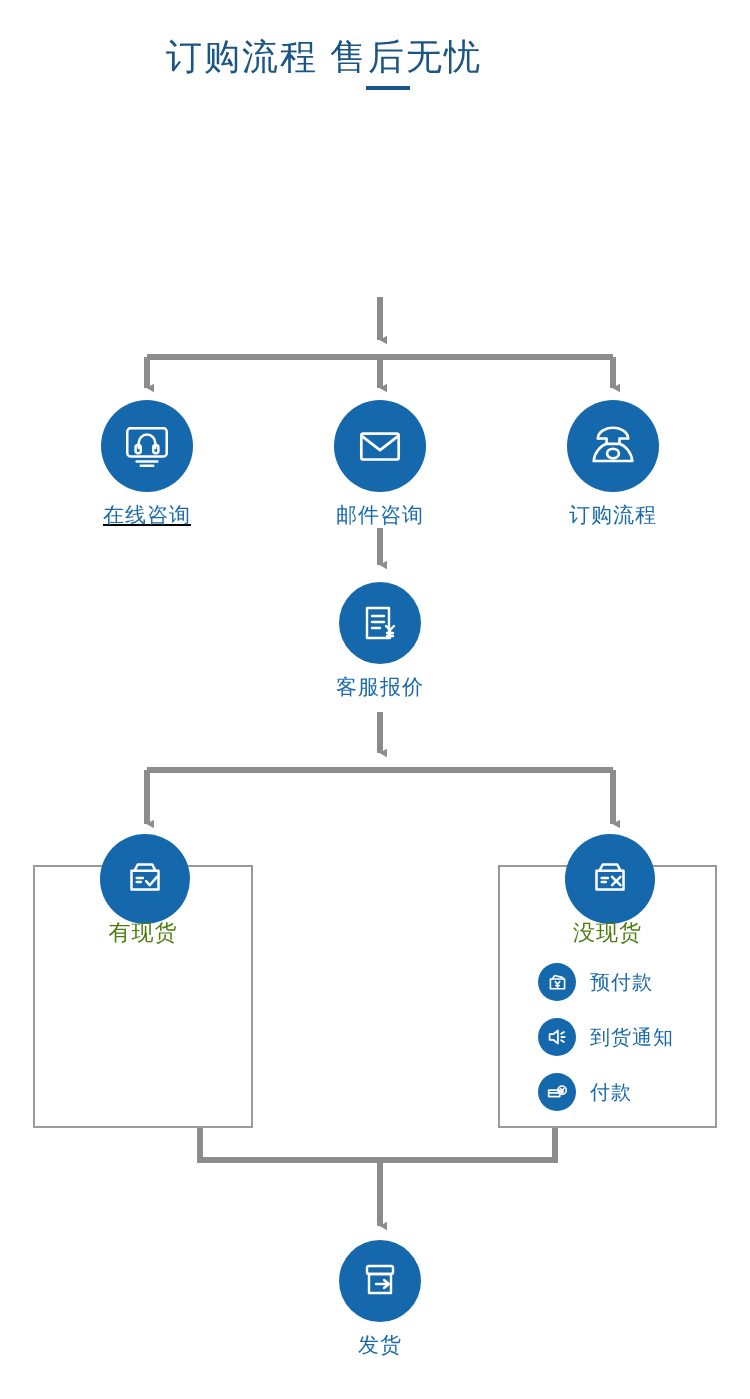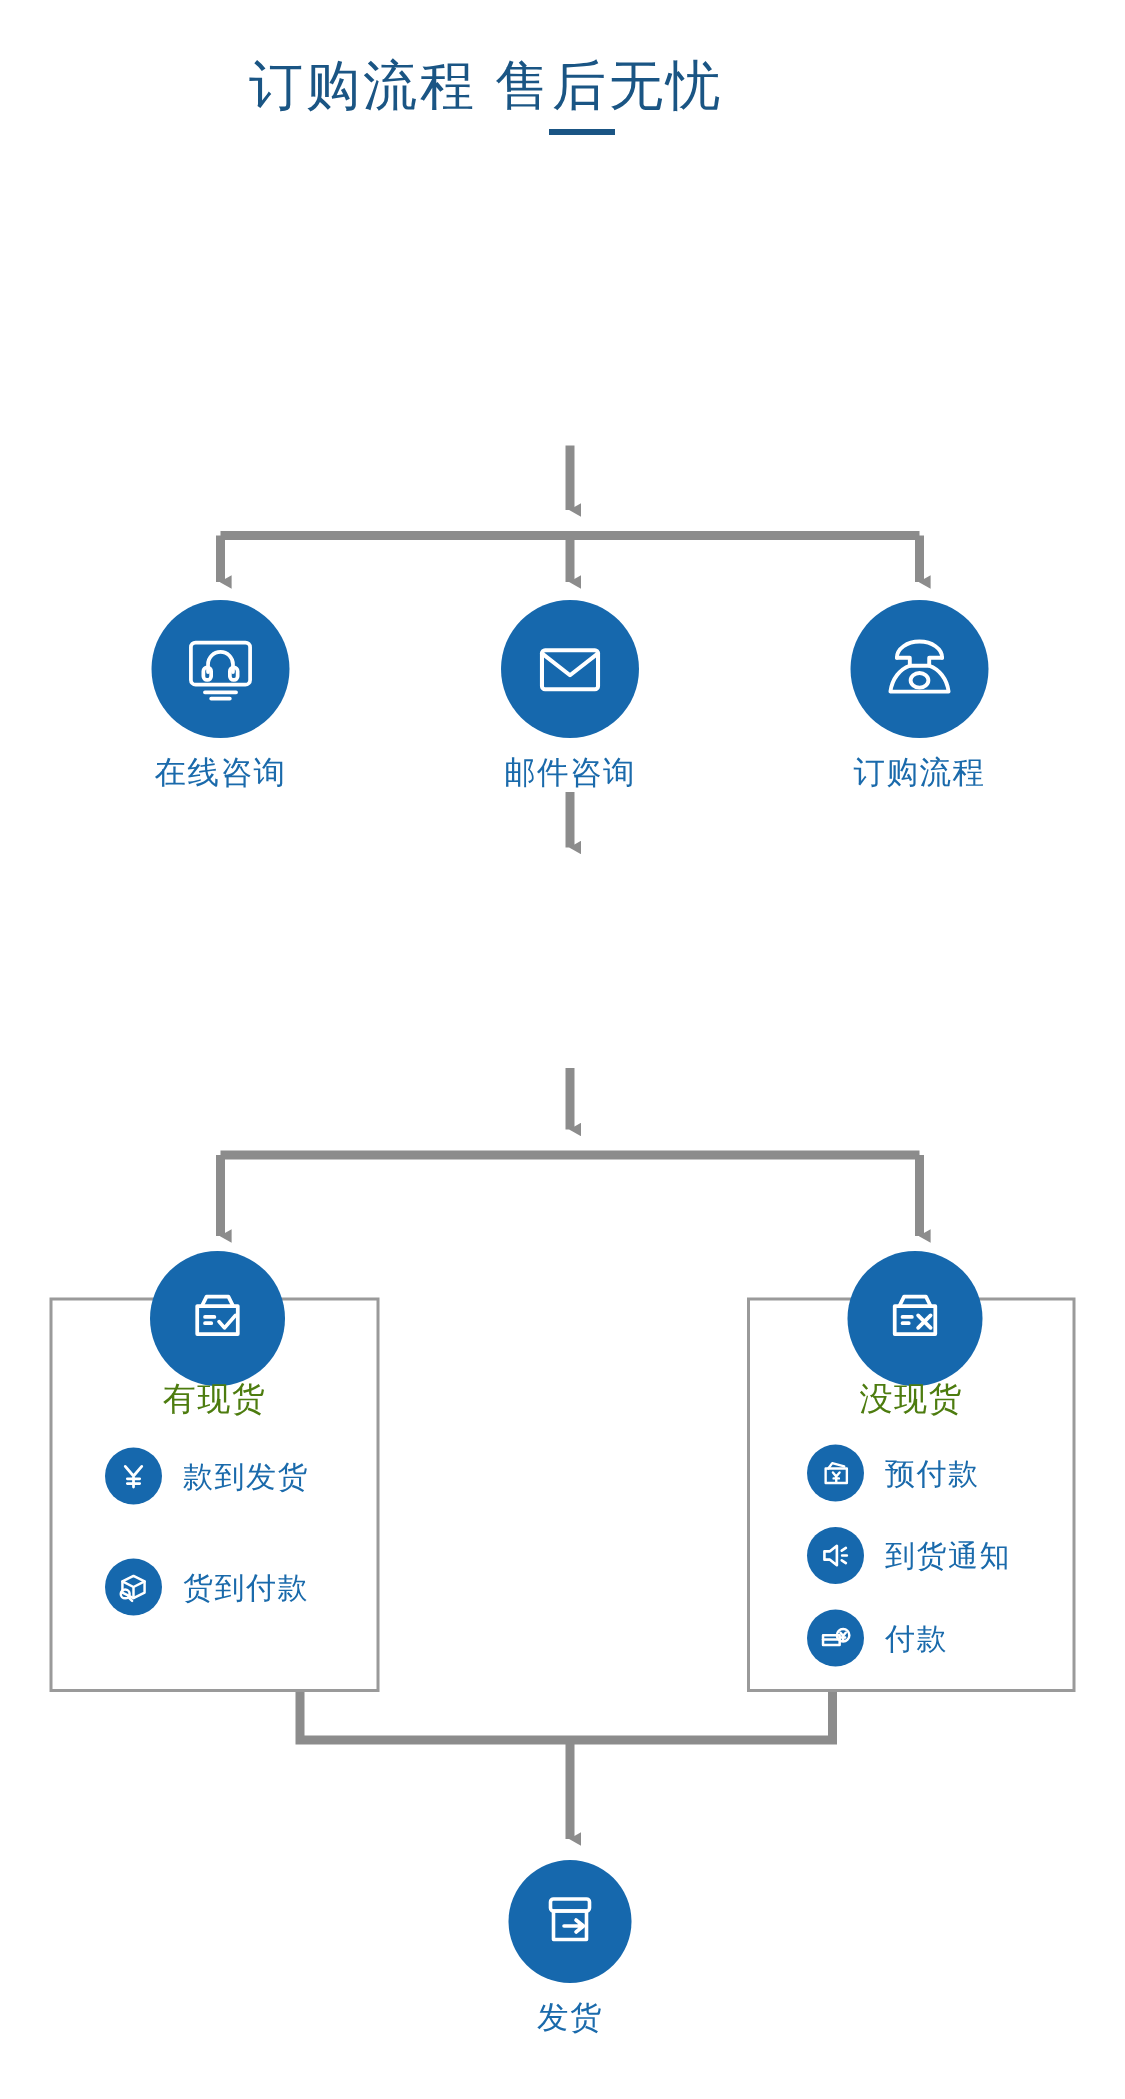--- a/index.html
+++ b/index.html
@@ -78,21 +78,21 @@
       <path d="M147,770 L613,770"></path>
       <line x1="147" y1="770" x2="147" y2="824" marker-end="url(#ah)"></line>
       <line x1="613" y1="770" x2="613" y2="824" marker-end="url(#ah)"></line>
 
       <path d="M200,1128 L200,1160 L555,1160 L555,1128"></path>
       <line x1="380" y1="1160" x2="380" y2="1226" marker-end="url(#ah)"></line>
     </g>
   </svg>
 
 
-  <div class="node" style="left:77px;top:400px;width:140px;">
+  <div class="node" style="left:77px;top:400px;width:140px;text-decoration:underline;">
     <div class="circle" style="width:92px;height:92px;">
       <svg width="54" height="54" viewBox="0 0 52 52" fill="none" stroke="#ffffff" stroke-width="2.4" stroke-linecap="round" stroke-linejoin="round">
         <rect x="7" y="9" width="38" height="27" rx="3"></rect>
         <path d="M18 28v-5a8 8 0 0 1 16 0v5"></path>
         <rect x="15" y="25" width="5" height="8" rx="2.4"></rect>
         <rect x="32" y="25" width="5" height="8" rx="2.4"></rect>
         <path d="M16 41h20M20 45h12"></path>
       </svg>
     </div>
     <div class="node-label">在线咨询</div>
@@ -113,56 +113,45 @@
       <svg width="56" height="56" viewBox="0 0 52 52" fill="none" stroke="#ffffff" stroke-width="2.4" stroke-linecap="round" stroke-linejoin="round">
         <path d="M12 19a14 10 0 0 1 28 0"></path>
         <path d="M12 19h8v5h12v-5h8"></path>
         <path d="M20 24c-6 2-11 8-12 16h36c-1-8-6-14-12-16"></path>
         <ellipse cx="26" cy="33" rx="5.5" ry="4.5"></ellipse>
       </svg>
     </div>
     <div class="node-label">订购流程</div>
   </div>
 
+  <div class="node" style="left:305px;top:582px;width:150px;">
+    <div class="circle" style="width:82px;height:82px;">
+      <svg width="48" height="48" viewBox="0 0 48 48" fill="none" stroke="#ffffff" stroke-width="2.4" stroke-linecap="round" stroke-linejoin="round">
+        <path d="M11 9h22v30H11z"></path>
+        <path d="M16 17h12M16 23h12M16 29h8"></path>
+        <path d="M30 27l4 4 4-4M34 31v8M31 34h6M31 37h6"></path>
+      </svg>
+    </div>
+    <div class="node-label">客服报价</div>
+  </div>
 
   <div class="stock-box" style="left:33px;top:865px;width:220px;height:263px;"></div>
 
   <div class="node" style="left:98px;top:834px;width:94px;">
     <div class="circle" style="width:90px;height:90px;">
       <svg width="52" height="52" viewBox="0 0 50 50" fill="none" stroke="#ffffff" stroke-width="2.4" stroke-linecap="round" stroke-linejoin="round">
         <path d="M12 17h26v18H12z"></path>
         <path d="M15 17l3-6h14l3 6"></path>
         <path d="M17 24h6M17 28h4"></path>
         <path d="M26 27l3.5 4 7-8"></path>
       </svg>
     </div>
   </div>
   <div class="box-title" style="left:33px;top:918px;width:220px;">有现货</div>
 
-  <div class="sub-list" style="left:70px;top:965px;">
-    <div class="sub-item" style="margin-bottom:36px;">
-      <span class="sub-circle">
-        <svg width="22" height="22" viewBox="0 0 24 24" fill="none" stroke="#ffffff" stroke-width="2" stroke-linecap="round" stroke-linejoin="round">
-          <path d="M6 5l6 7 6-7M12 12v8M7.5 14h9M7.5 17.5h9"></path>
-        </svg>
-      </span>
-      <span class="sub-label">款到发货</span>
-    </div>
-    <div class="sub-item">
-      <span class="sub-circle">
-        <svg width="24" height="24" viewBox="0 0 26 26" fill="none" stroke="#ffffff" stroke-width="1.8" stroke-linecap="round" stroke-linejoin="round">
-          <path d="M13 5l8 4v8l-8 4-8-4V9z"></path>
-          <path d="M5 9l8 4 8-4M13 13v8"></path>
-          <circle cx="7" cy="18" r="3.2"></circle>
-          <path d="M9.4 20.4L12 23"></path>
-        </svg>
-      </span>
-      <span class="sub-label">货到付款</span>
-    </div>
-  </div>
 
   <div class="stock-box" style="left:498px;top:865px;width:219px;height:263px;"></div>
 
   <div class="node" style="left:563px;top:834px;width:94px;">
     <div class="circle" style="width:90px;height:90px;">
       <svg width="52" height="52" viewBox="0 0 50 50" fill="none" stroke="#ffffff" stroke-width="2.4" stroke-linecap="round" stroke-linejoin="round">
         <path d="M12 17h26v18H12z"></path>
         <path d="M15 17l3-6h14l3 6"></path>
         <path d="M17 24h6M17 28h4"></path>
         <path d="M27 23l8 8M35 23l-8 8"></path>

